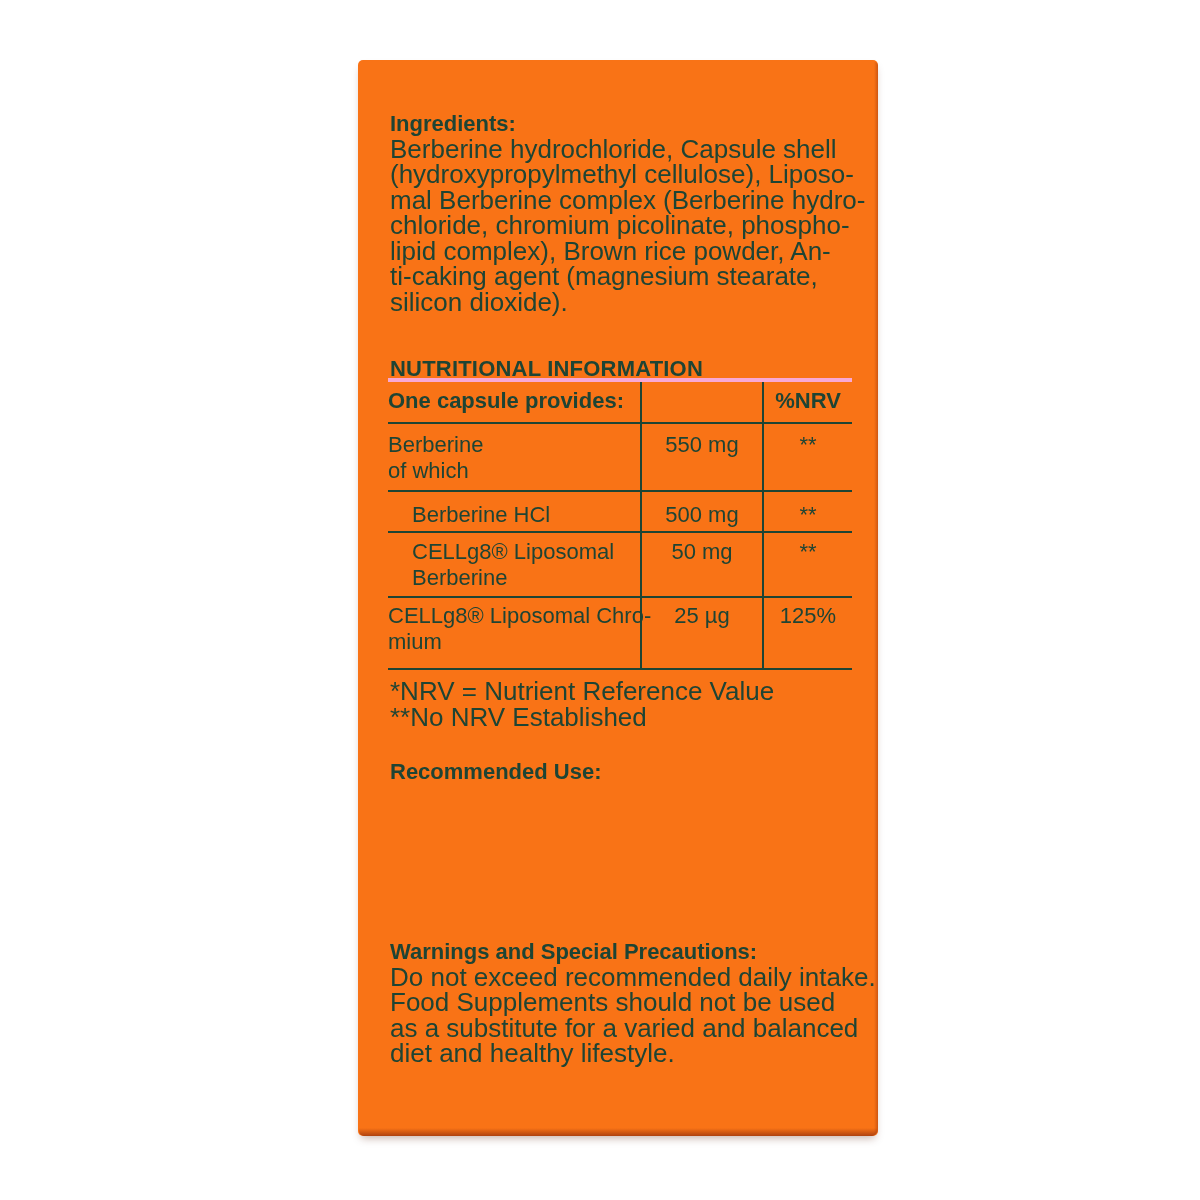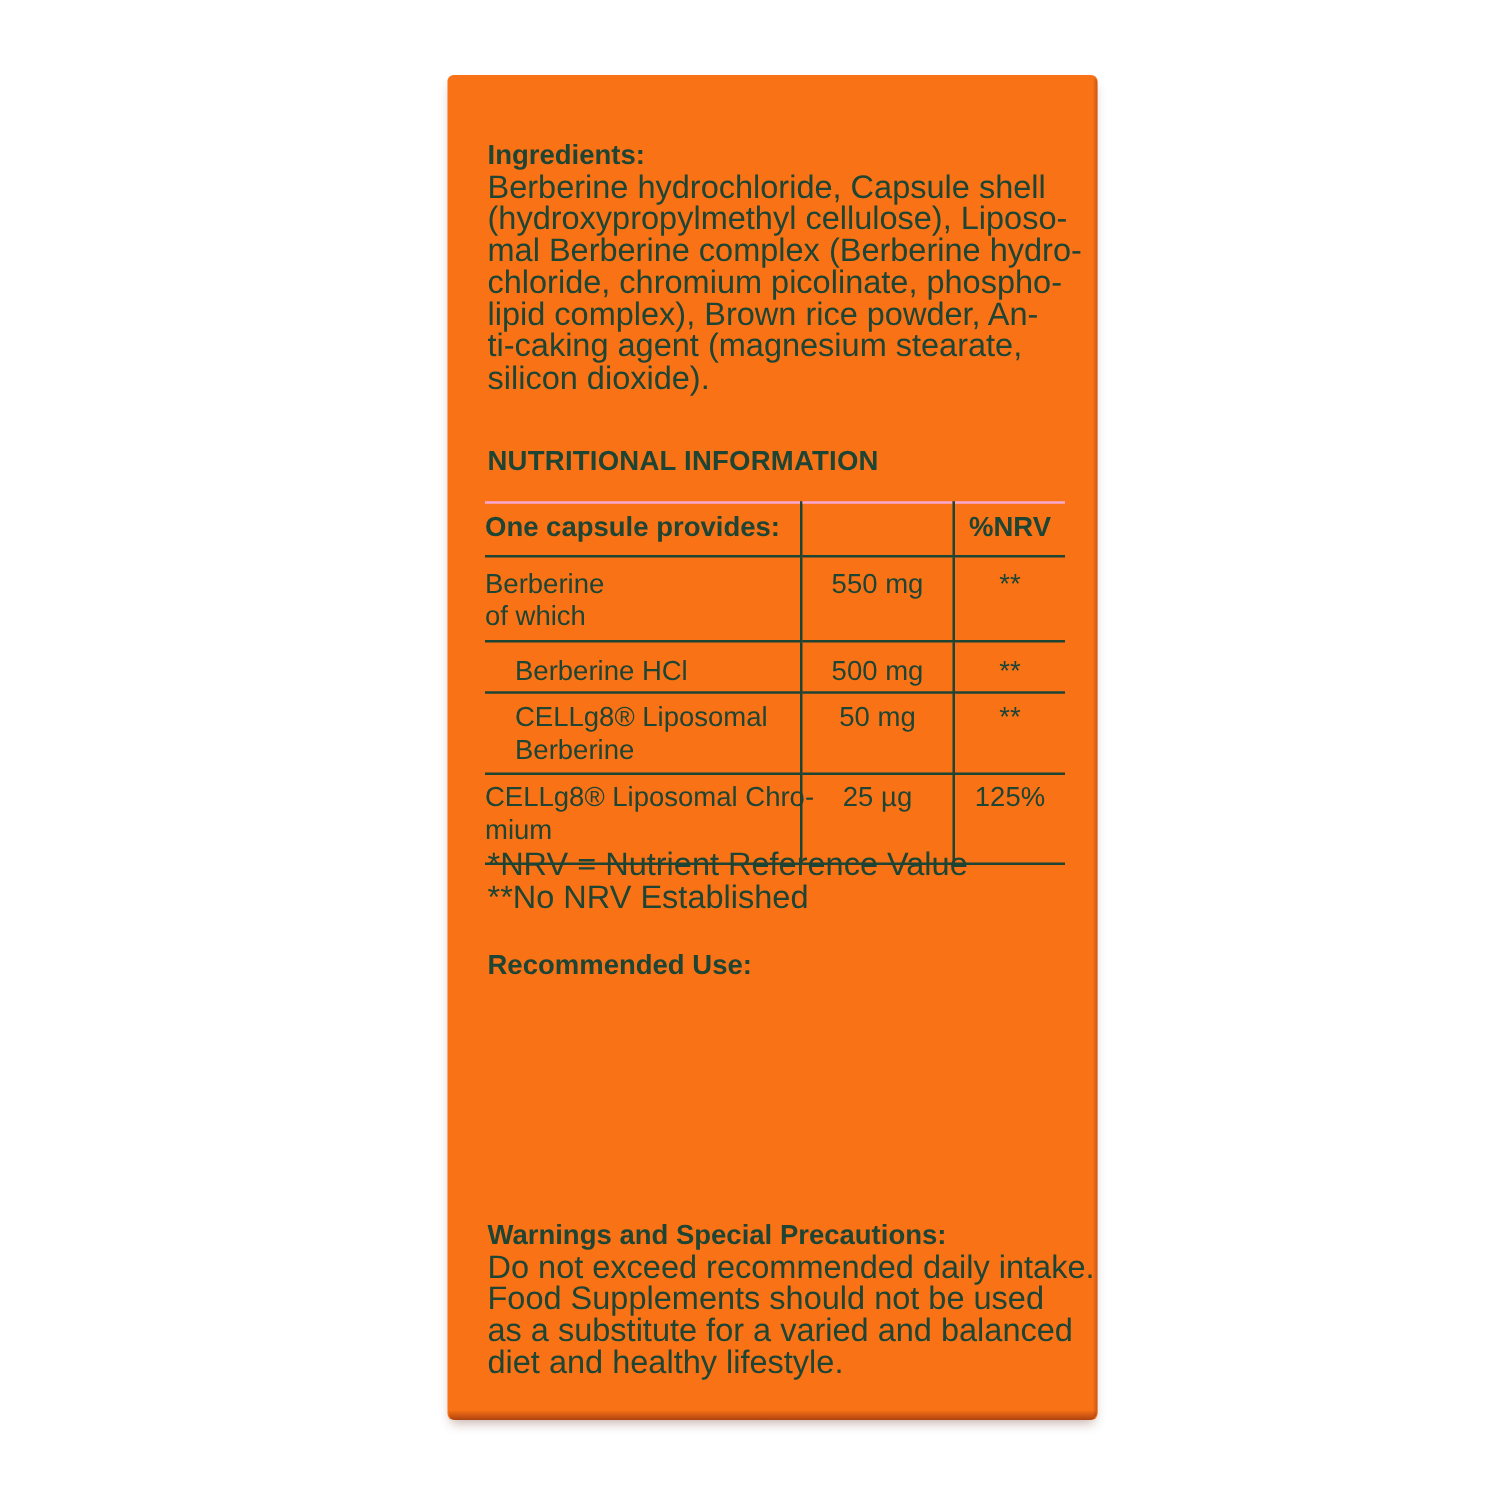--- a/index.html
+++ b/index.html
@@ -47,25 +47,25 @@
   .nutri-title {
     font-weight: bold;
     font-size: 22px;
     line-height: 25.5px;
     letter-spacing: 0.2px;
     white-space: pre;
     text-align: center;
   }
   table.nutri {
     position: absolute;
-    left: 30px; top: 341px;
+    left: 30px; top: 318px;
     width: 464px;
     border-collapse: collapse;
     table-layout: fixed;
-    border-top: 2px solid #f9a8d4;
+    border-top: 4px solid #f9a8d4;
     border-bottom: 2px solid #1e4434;
   }
   table.nutri th, table.nutri td {
     font-size: 22px;
     line-height: 25.5px;
     vertical-align: top;
     padding: 0;
     white-space: pre;
     overflow: visible;
     border-bottom: 2px solid #1e4434;
@@ -136,20 +136,20 @@
   </tbody>
     </table>
 
   <div class="sec p" style="top:619px;">*NRV = Nutrient Reference Value
 **No NRV Established</div>
 
   <div class="sec" style="top:699px;">
     <div class="h">Recommended Use:</div>
   </div>
 
-  <div class="sec" style="top:915px;">
+  <div class="sec" style="top:879px;">
     <div class="h">Warnings and Special Precautions:</div>
     <div class="p">Do not exceed recommended daily intake.
 Food Supplements should not be used
 as a substitute for a varied and balanced
 diet and healthy lifestyle.</div>
   </div>
 </div>
 
 </body></html>

